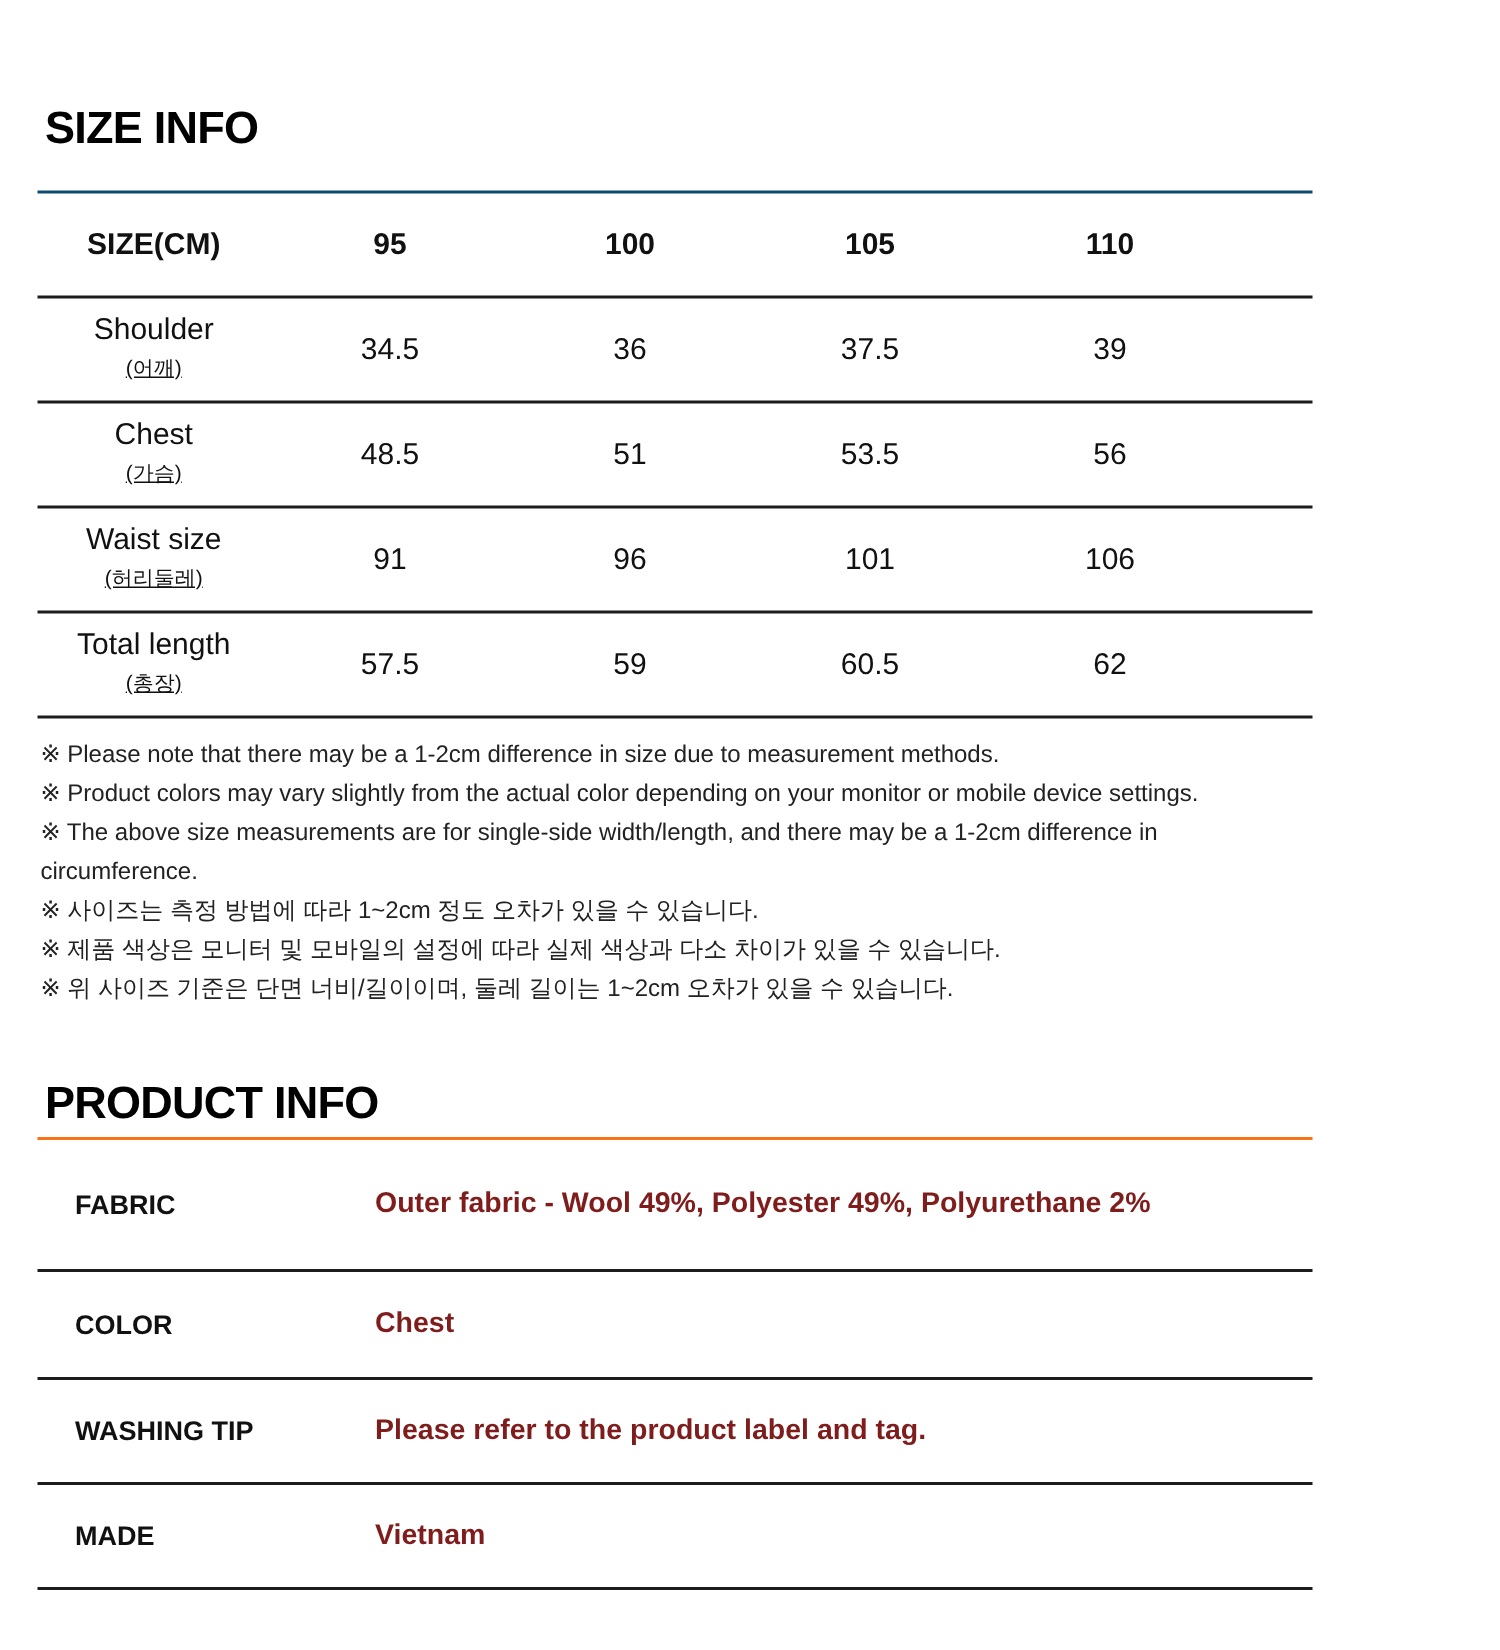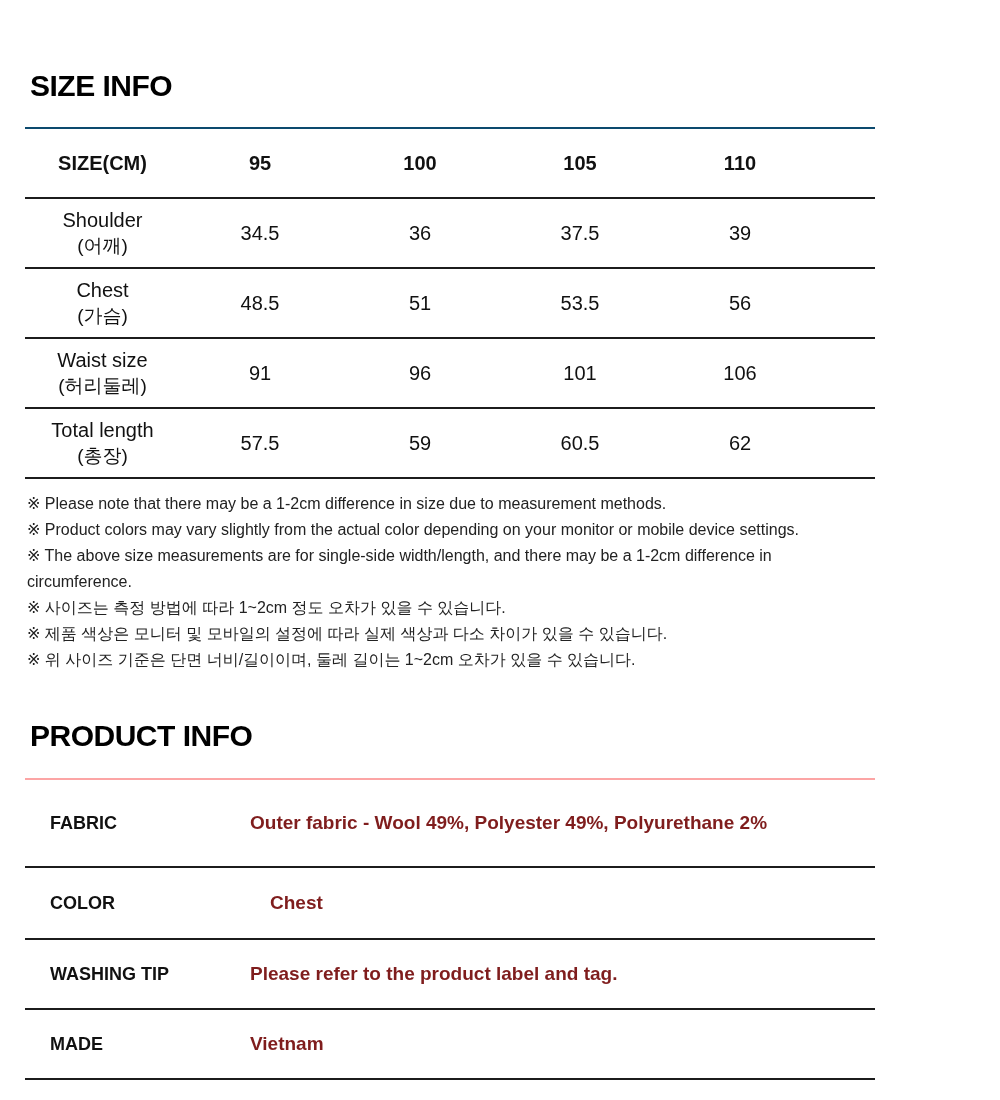--- a/index.html
+++ b/index.html
@@ -39,45 +39,45 @@
     height: 70px;
     text-align: center;
     vertical-align: middle;
     font-size: 20px;
     color: #111111;
     font-weight: 400;
     padding: 0;
   }
   table.size-table thead th { font-weight: 700; }
   table.size-table .rowlabel span { display: block; line-height: 25px; }
-  table.size-table .rowlabel .label-ko { font-size: 19px; }
+  table.size-table .rowlabel .label-ko { font-size: 14px; text-decoration: underline; }
 
   
   .notes { margin: 12px 0 0 27px; }
   .notes p {
     font-size: 16px;
     line-height: 26px;
     color: #222222;
     font-weight: 400;
   }
 
   
   .pi-table {
     width: 950px;
-    margin: 24px 25px 0 25px;
-    border-top: 2px solid #fca5a5;
+    margin: 4px 25px 0 25px;
+    border-top: 2px solid #f97316;
   }
   .pi-row {
     display: flex;
     align-items: center;
     height: 70px;
     border-bottom: 2px solid #1c1c1c;
   }
   .pi-row:nth-child(1) { height: 88px; }
-  .pi-row:nth-child(2) { height: 72px; gap: 20px; }
+  .pi-row:nth-child(2) { height: 72px; }
   .pi-label {
     width: 225px;
     padding-left: 25px;
     font-size: 18px;
     font-weight: 700;
     color: #111111;
     flex-shrink: 0;
   }
   .pi-value {
     font-size: 19px;

